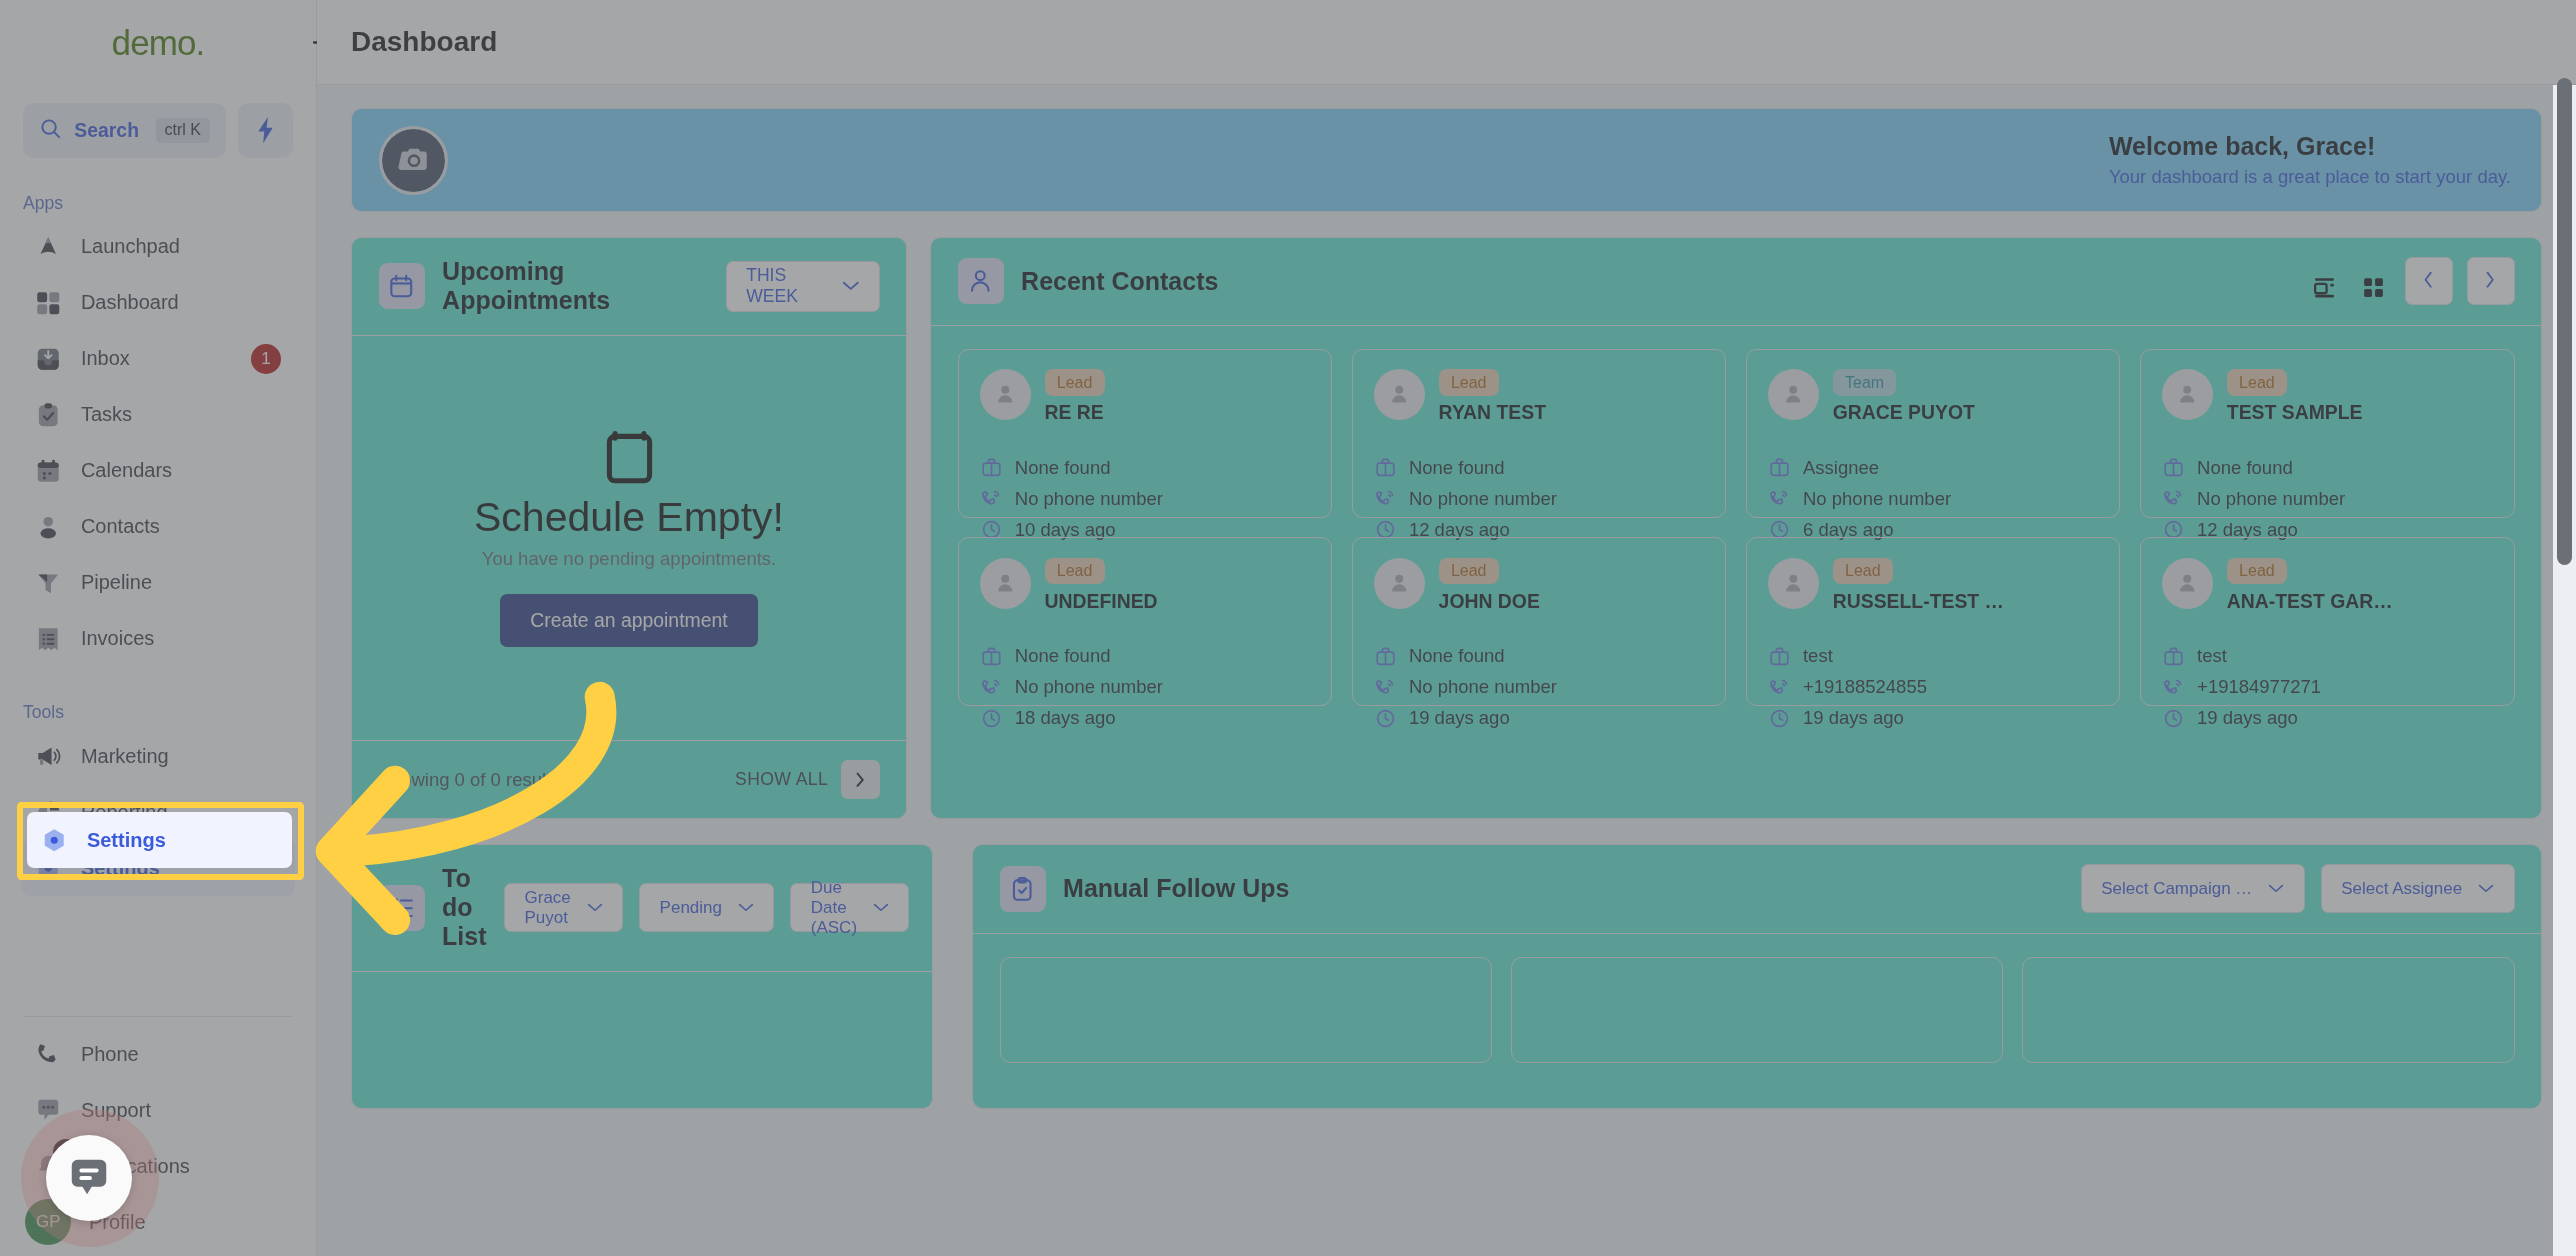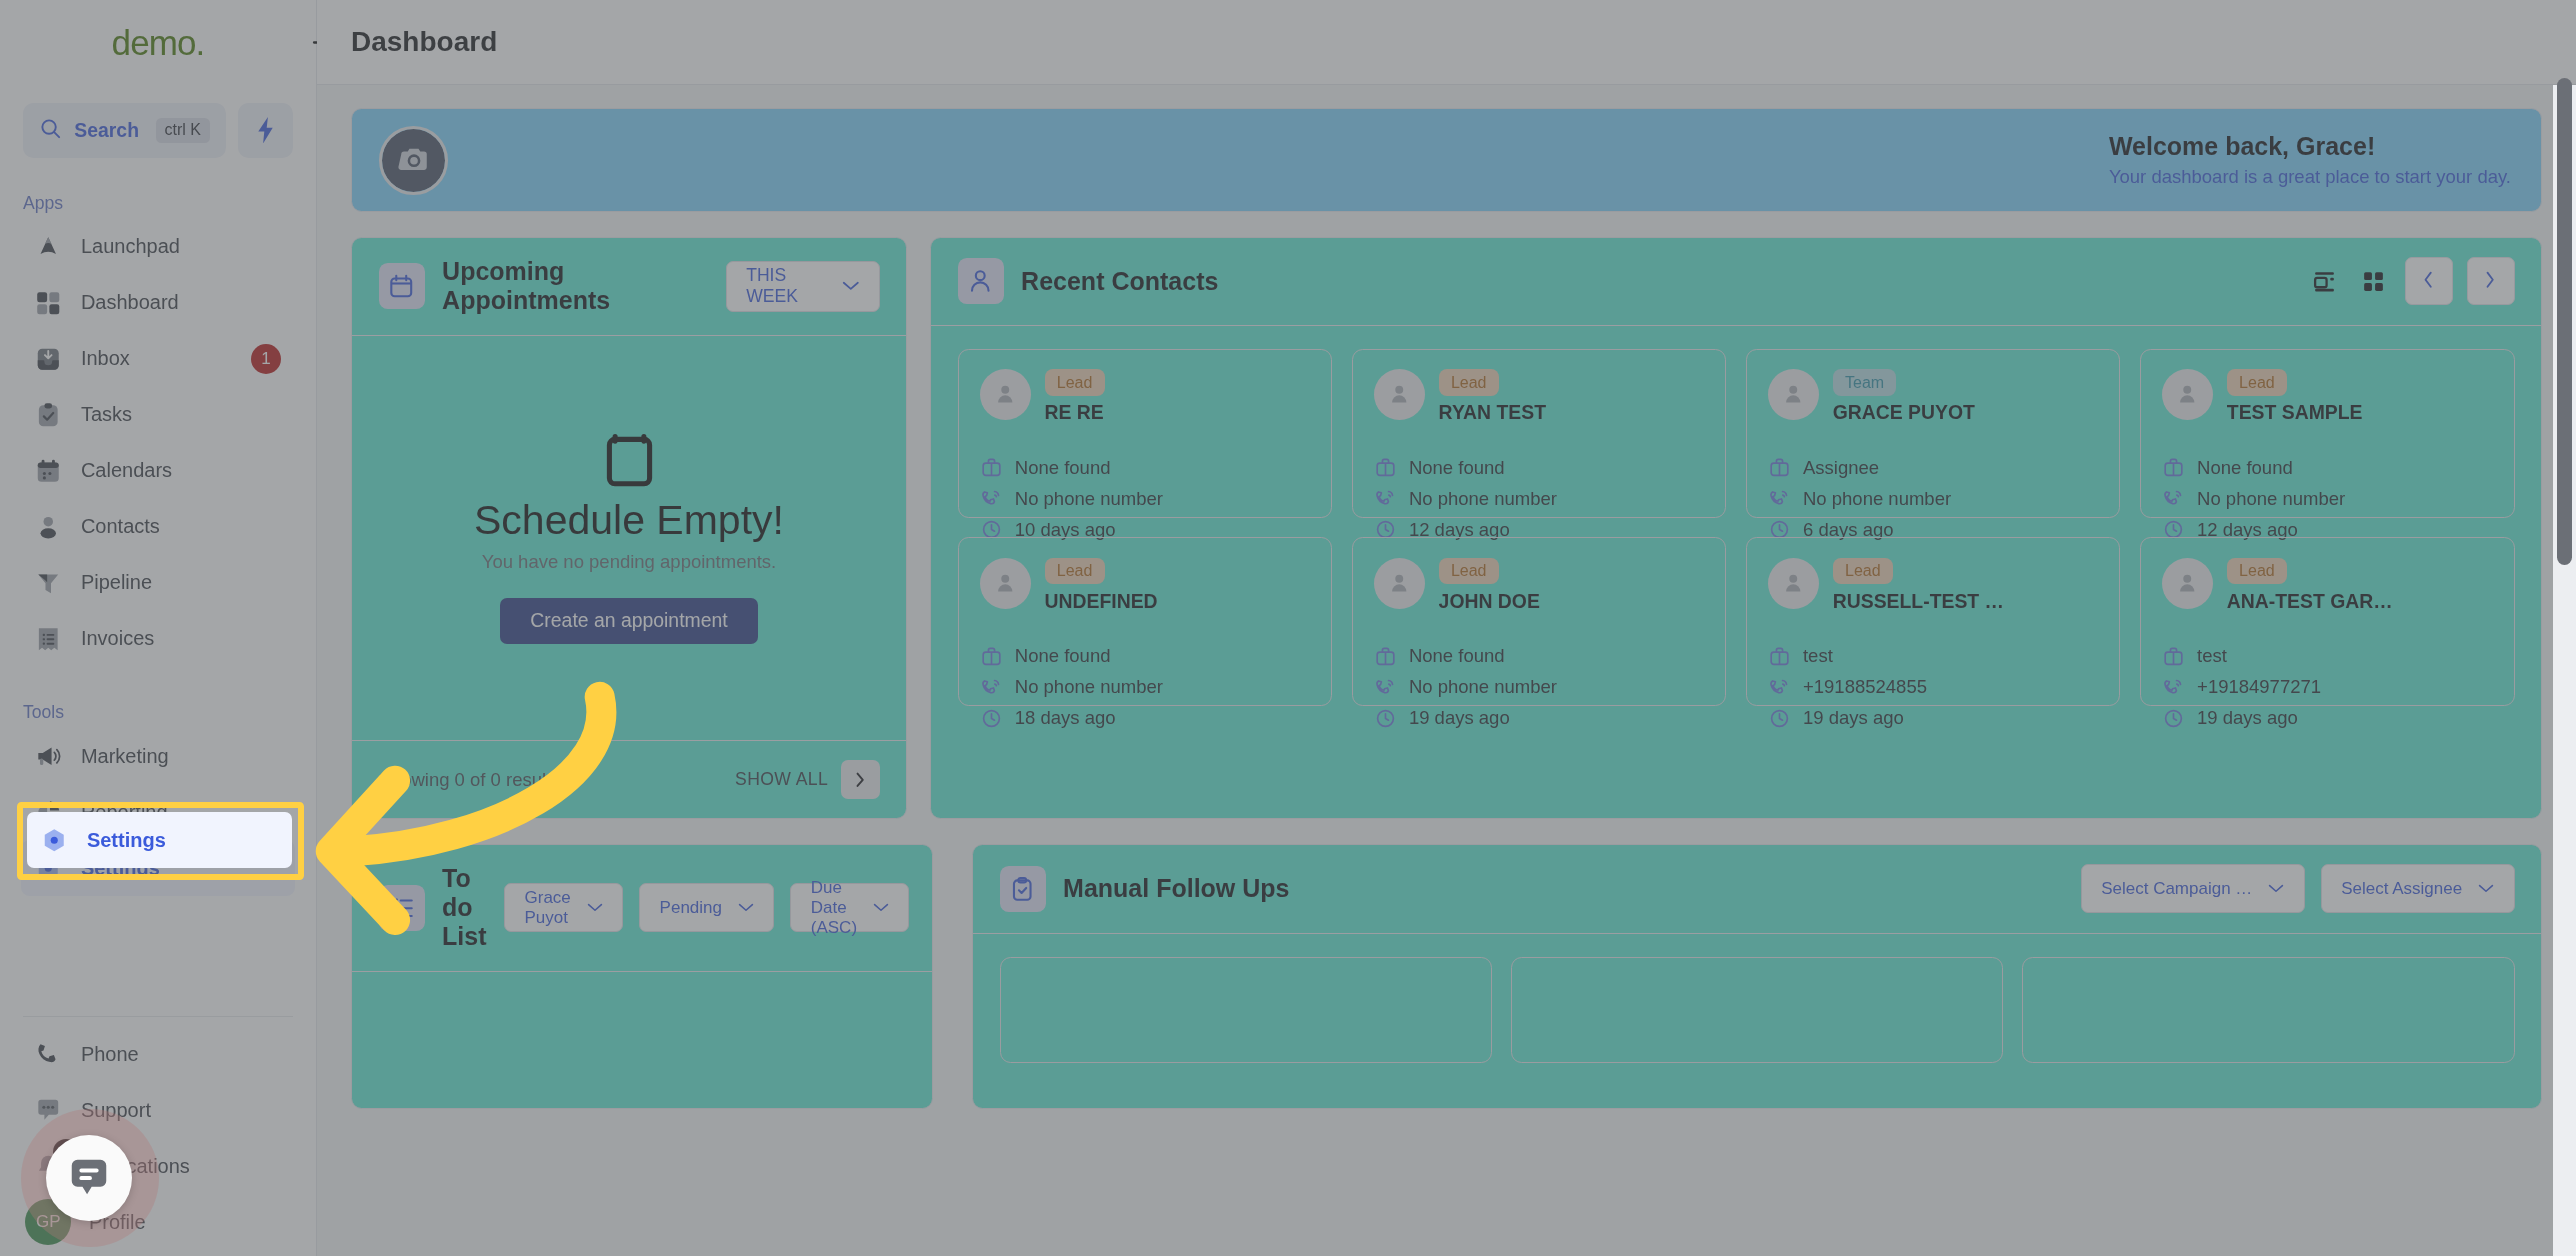--- a/index.html
+++ b/index.html
@@ -129,37 +129,37 @@
   }
   .dropdown.small { font-size: 17px; height: 49px; }
 
   
   .appt-panel { width: 556px; flex: 0 0 556px; display: flex; flex-direction: column; height: 582px; }
   .appt-body { flex: 1; display: flex; flex-direction: column; align-items: center; justify-content: center; gap: 7px; }
   .empty-title { font-size: 41px; color: #111; font-weight: 400; }
   .empty-sub { font-size: 18.5px; color: #6b7077; }
   .primary-btn {
     margin-top: 17.6px; background: #2f4288; color: #fff; border: none; border-radius: 7px;
-    padding: 0 30px; height: 46px; font-size: 19.4px; cursor: pointer; font-family: inherit;
+    padding: 0 30px; height: 53px; font-size: 19.4px; cursor: pointer; font-family: inherit;
   }
   .appt-foot {
     border-top: 0.9px solid #eceef1; height: 78px; display: flex; align-items: center;
     justify-content: space-between; padding: 0 26.5px;
   }
   .foot-text { font-size: 18.5px; color: #4b5058; }
   .showall { display: flex; align-items: center; gap: 12.3px; }
   .showall-label { font-size: 17.6px; color: #3c4049; letter-spacing: 0.4px; }
   .chip-btn {
     width: 39px; height: 39px; border-radius: 7px; background: #e9eaee;
     display: flex; align-items: center; justify-content: center; cursor: pointer;
   }
 
   
   .contacts-panel { flex: 1; height: 582px; display: flex; flex-direction: column; }
-  .head-actions { margin-left: auto; display: flex; align-items: center; gap: 14px; }
+  .head-actions { margin-left: auto; display: flex; align-items: flex-end; gap: 14px; }
   .icon-btn-plain { width: 35px; height: 35px; display:flex; align-items:center; justify-content:center; cursor: pointer; }
   .nav-arrow {
     width: 48px; height: 48px; border: 0.9px solid #e3e5ea; border-radius: 7px;
     display: flex; align-items: center; justify-content: center; cursor: pointer; background:#fff;
   }
   .contacts-grid {
     display: grid; grid-template-columns: repeat(4, 1fr); gap: 19.4px;
     padding: 23px 26.5px 26.5px;
   }
   .contact-card { border: 0.9px solid #e8e9ed; border-radius: 10.6px; padding: 19.4px 21px 23px; height: 169px; }

